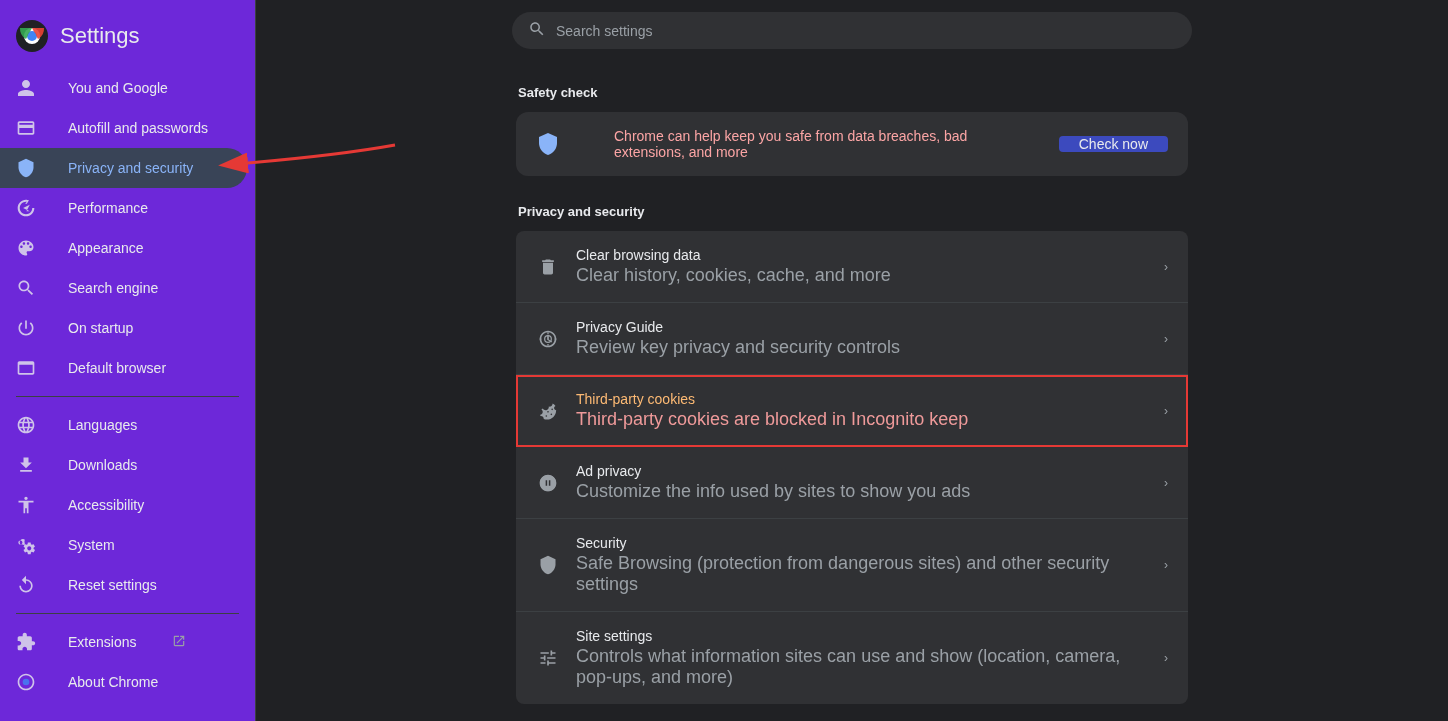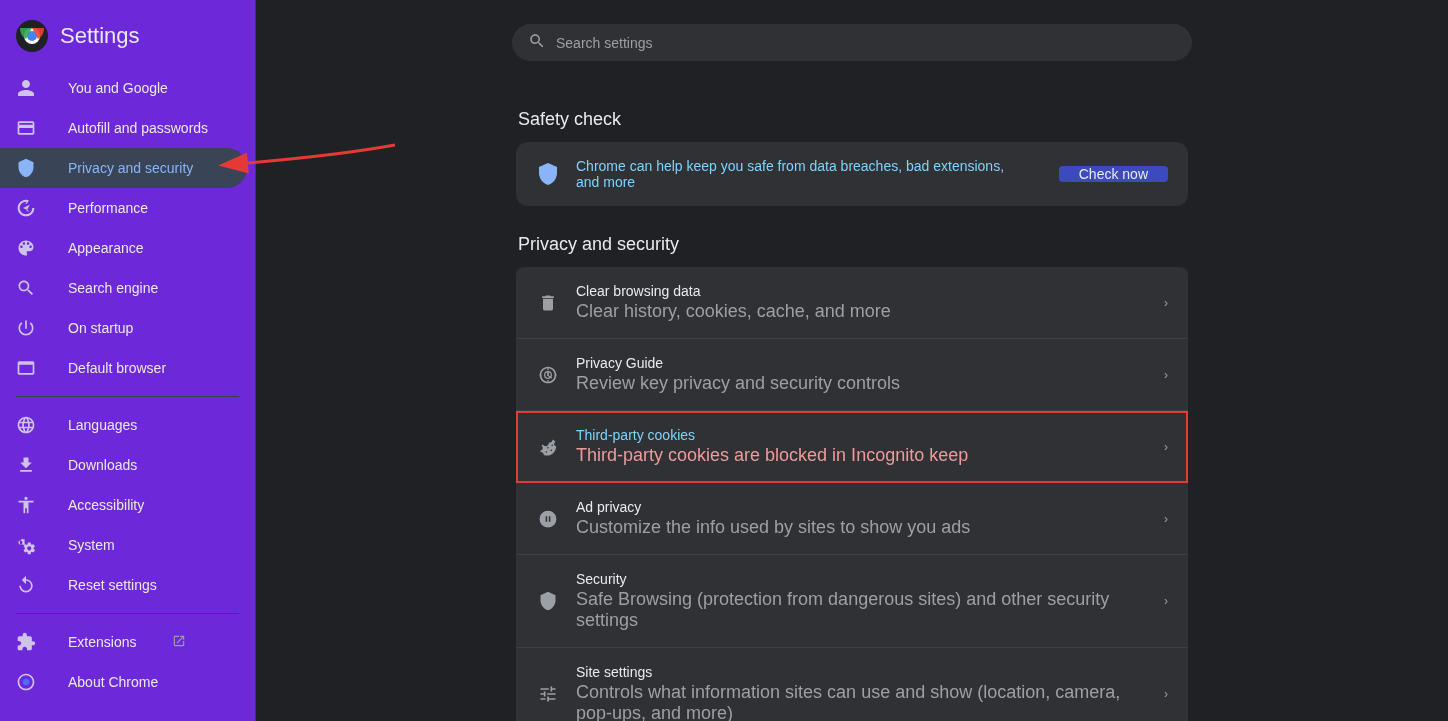--- a/index.html
+++ b/index.html
@@ -94,21 +94,21 @@
       max-width: 720px;
       margin: 0 auto;
       padding: 24px 24px;
     }
 
     
     .top-bar {
       display: flex;
       align-items: center;
       justify-content: center;
-      padding: 24px 24px;
+      padding: 12px 24px;
       background: #202124;
       position: sticky;
       top: 0;
       z-index: 10;
     }
 
     .search-bar {
       display: flex;
       align-items: center;
       background: #303134;
@@ -126,22 +126,22 @@
       font-size: 14px;
       width: 100%;
     }
 
     .search-bar input::placeholder {
       color: #9aa0a6;
     }
 
     
     .section-heading {
-      font-size: 18px;
-      font-weight: 400;
+      font-size: 13px;
+      font-weight: 700;
       color: #e8eaed;
       margin-bottom: 12px;
       padding: 0 2px;
     }
 
     
     .safety-check-card {
       background: #303134;
       border-radius: 12px;
       padding: 16px 20px;
@@ -154,21 +154,22 @@
     .safety-check-icon {
       width: 24px;
       height: 24px;
       flex-shrink: 0;
       color: #8ab4f8;
     }
 
     .safety-check-text {
       flex: 1;
       font-size: 14px;
-      color: #7dd3fc;
+      color: #fca5a5;
+      margin-left: 38px;
     }
 
     .check-now-btn {
       background: #3c4abe;
       color: #e8eaed;
       border: none;
       border-radius: 4px;
       padding: 0 20px;
       font-size: 14px;
       cursor: pointer;
@@ -223,21 +224,21 @@
       flex: 1;
     }
 
     .settings-item-title {
       font-size: 14px;
       color: #e8eaed;
       margin-bottom: 2px;
     }
 
     .settings-item.highlighted .settings-item-title {
-      color: #7dd3fc;
+      color: #fdba74;
     }
 
     .settings-item-subtitle {
       font-size: 18px;
       color: #9aa0a6;
     }
 
     .settings-item.highlighted .settings-item-subtitle {
       color: #ef9a9a;
     }

